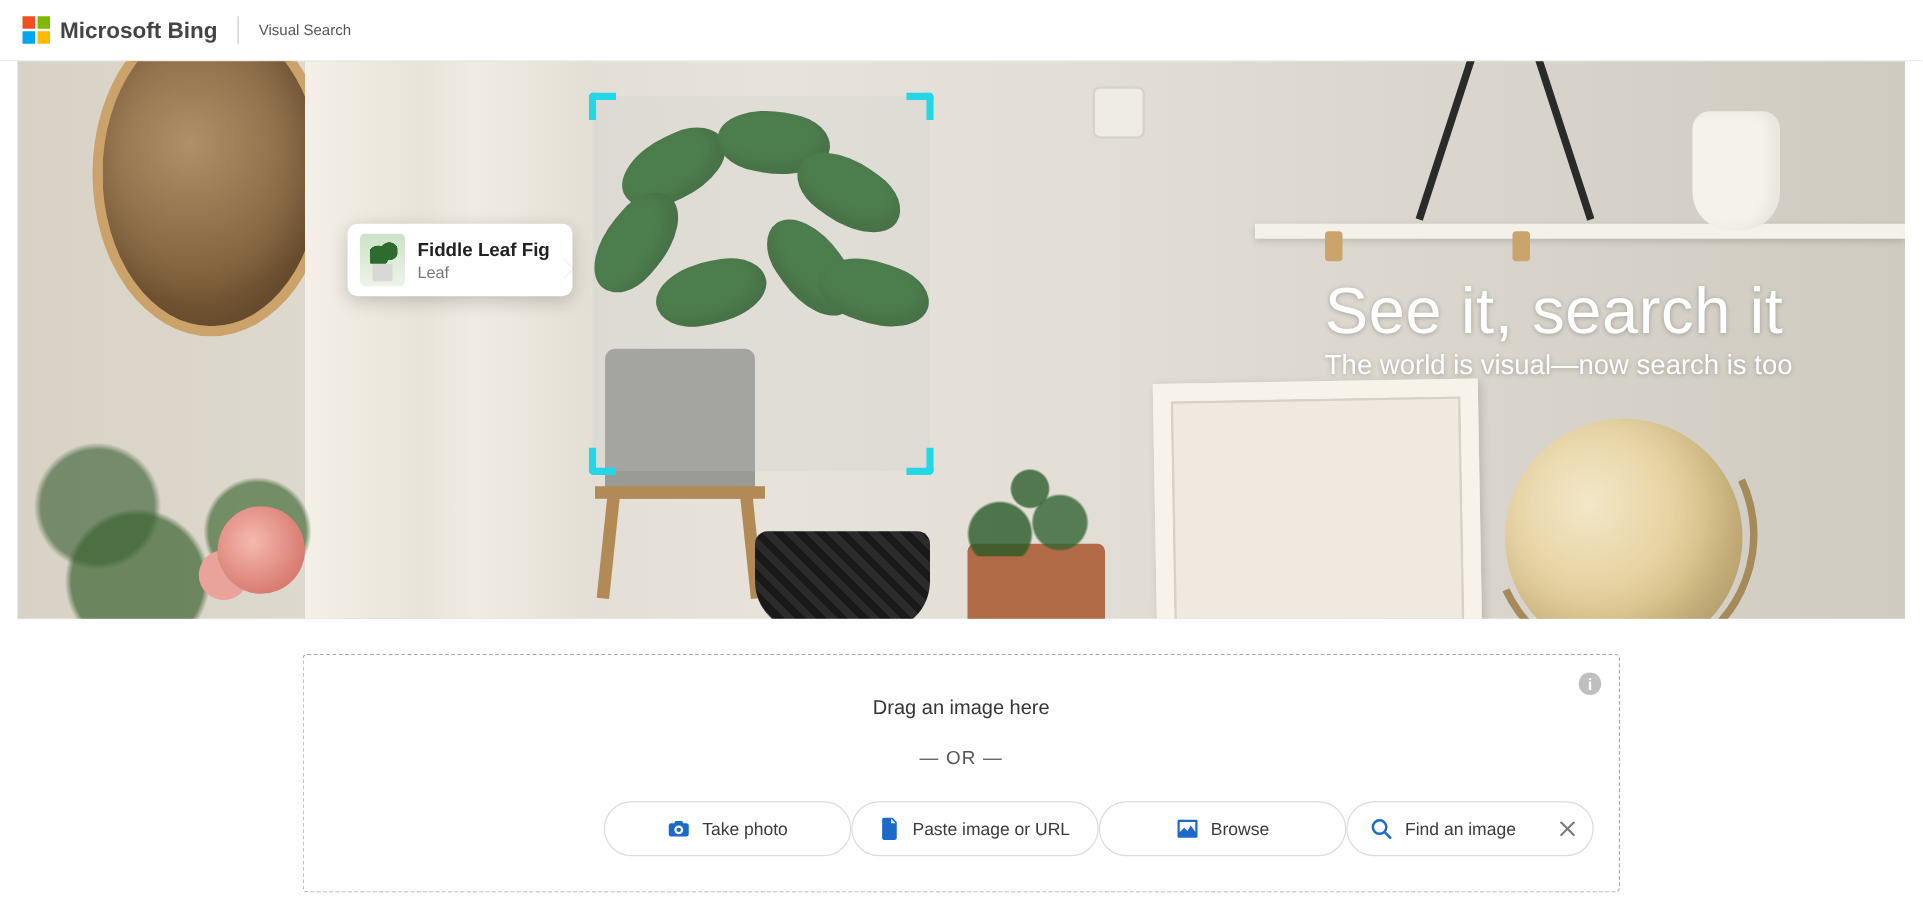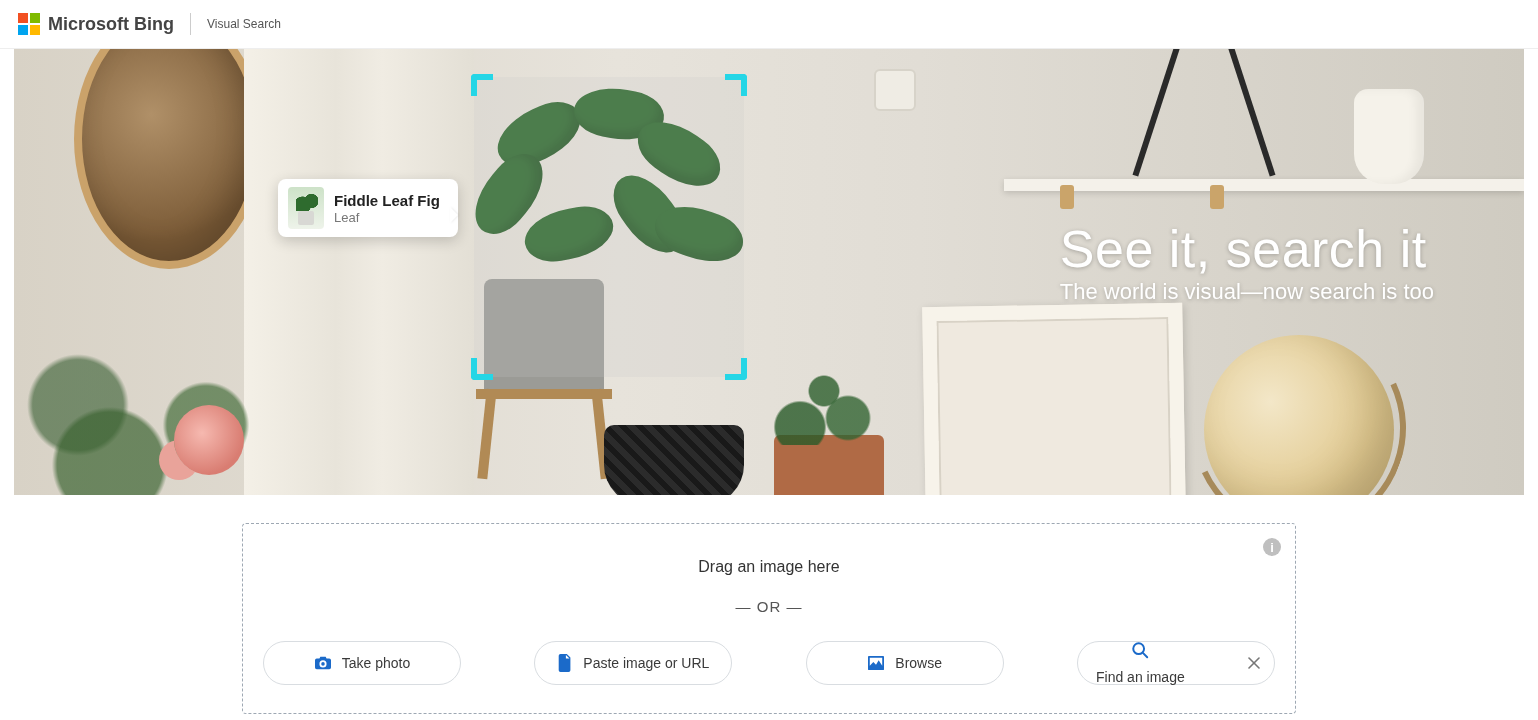--- a/index.html
+++ b/index.html
@@ -116,21 +116,21 @@
 
   
   .panel-wrap{display:flex;justify-content:center;margin-top:28px;}
   .panel{
     width:1054px;border:1px dashed #9ea8b3;border-radius:4px;position:relative;
     padding:34px 20px 28px;text-align:center;
   }
   .info-dot{position:absolute;right:14px;top:14px;width:18px;height:18px;border-radius:50%;background:#bfbfbf;color:#fff;font-size:13px;font-weight:700;display:flex;align-items:center;justify-content:center;line-height:1;}
   .drag-text{font-size:16px;color:#333;}
   .or-text{font-size:15px;color:#555;margin-top:22px;letter-spacing:1px;}
-  .btn-row{display:flex;justify-content:space-between;gap:16px;margin-top:26px;}
+  .btn-row{display:flex;justify-content:flex-end;margin-top:26px;}
   .pill{
     height:44px;border:1px solid #d9dde1;border-radius:999px;background:#fff;
     display:flex;align-items:center;justify-content:center;gap:10px;
     font-size:14px;color:#3a3a3a;cursor:pointer;min-width:198px;padding:0 18px;
   }
   .pill.find{justify-content:space-between;padding:0 14px 0 18px;}
   .ico{display:inline-flex;}
   .close-x{color:#666;font-size:16px;}
 
   svg{display:block;}
@@ -232,21 +232,21 @@
         <span class="ico">
           <svg width="18" height="16" viewBox="0 0 20 18" fill="#1b6ac9">
               <path d="M2 1h16a1 1 0 0 1 1 1v14a1 1 0 0 1-1 1H2a1 1 0 0 1-1-1V2a1 1 0 0 1 1-1zm1 2v9l4-4 3 3 3-5 4 6V3H3zm3 2a2 2 0 1 0 0 0z"></path>
               <circle cx="6" cy="6" r="1.6" fill="#fff"></circle>
             </svg>
         </span>
         <span>Browse</span>
       </button>
 
       <button class="pill find">
-        <span style="display:flex;align-items:center;gap:10px;flex-direction:column;">
+        <span style="display:flex;align-items:center;gap:10px;">
           <span class="ico">
             <svg width="18" height="18" viewBox="0 0 20 20" fill="none" stroke="#1b6ac9" stroke-width="2.2">
                 <circle cx="8.5" cy="8.5" r="6"></circle>
                 <line x1="13.5" y1="13.5" x2="18" y2="18" stroke-linecap="round"></line>
               </svg>
           </span>
           <span>Find an image</span>
         </span>
         <span class="close-x">
           <svg width="12" height="12" viewBox="0 0 12 12" stroke="#777" stroke-width="1.6" stroke-linecap="round">

